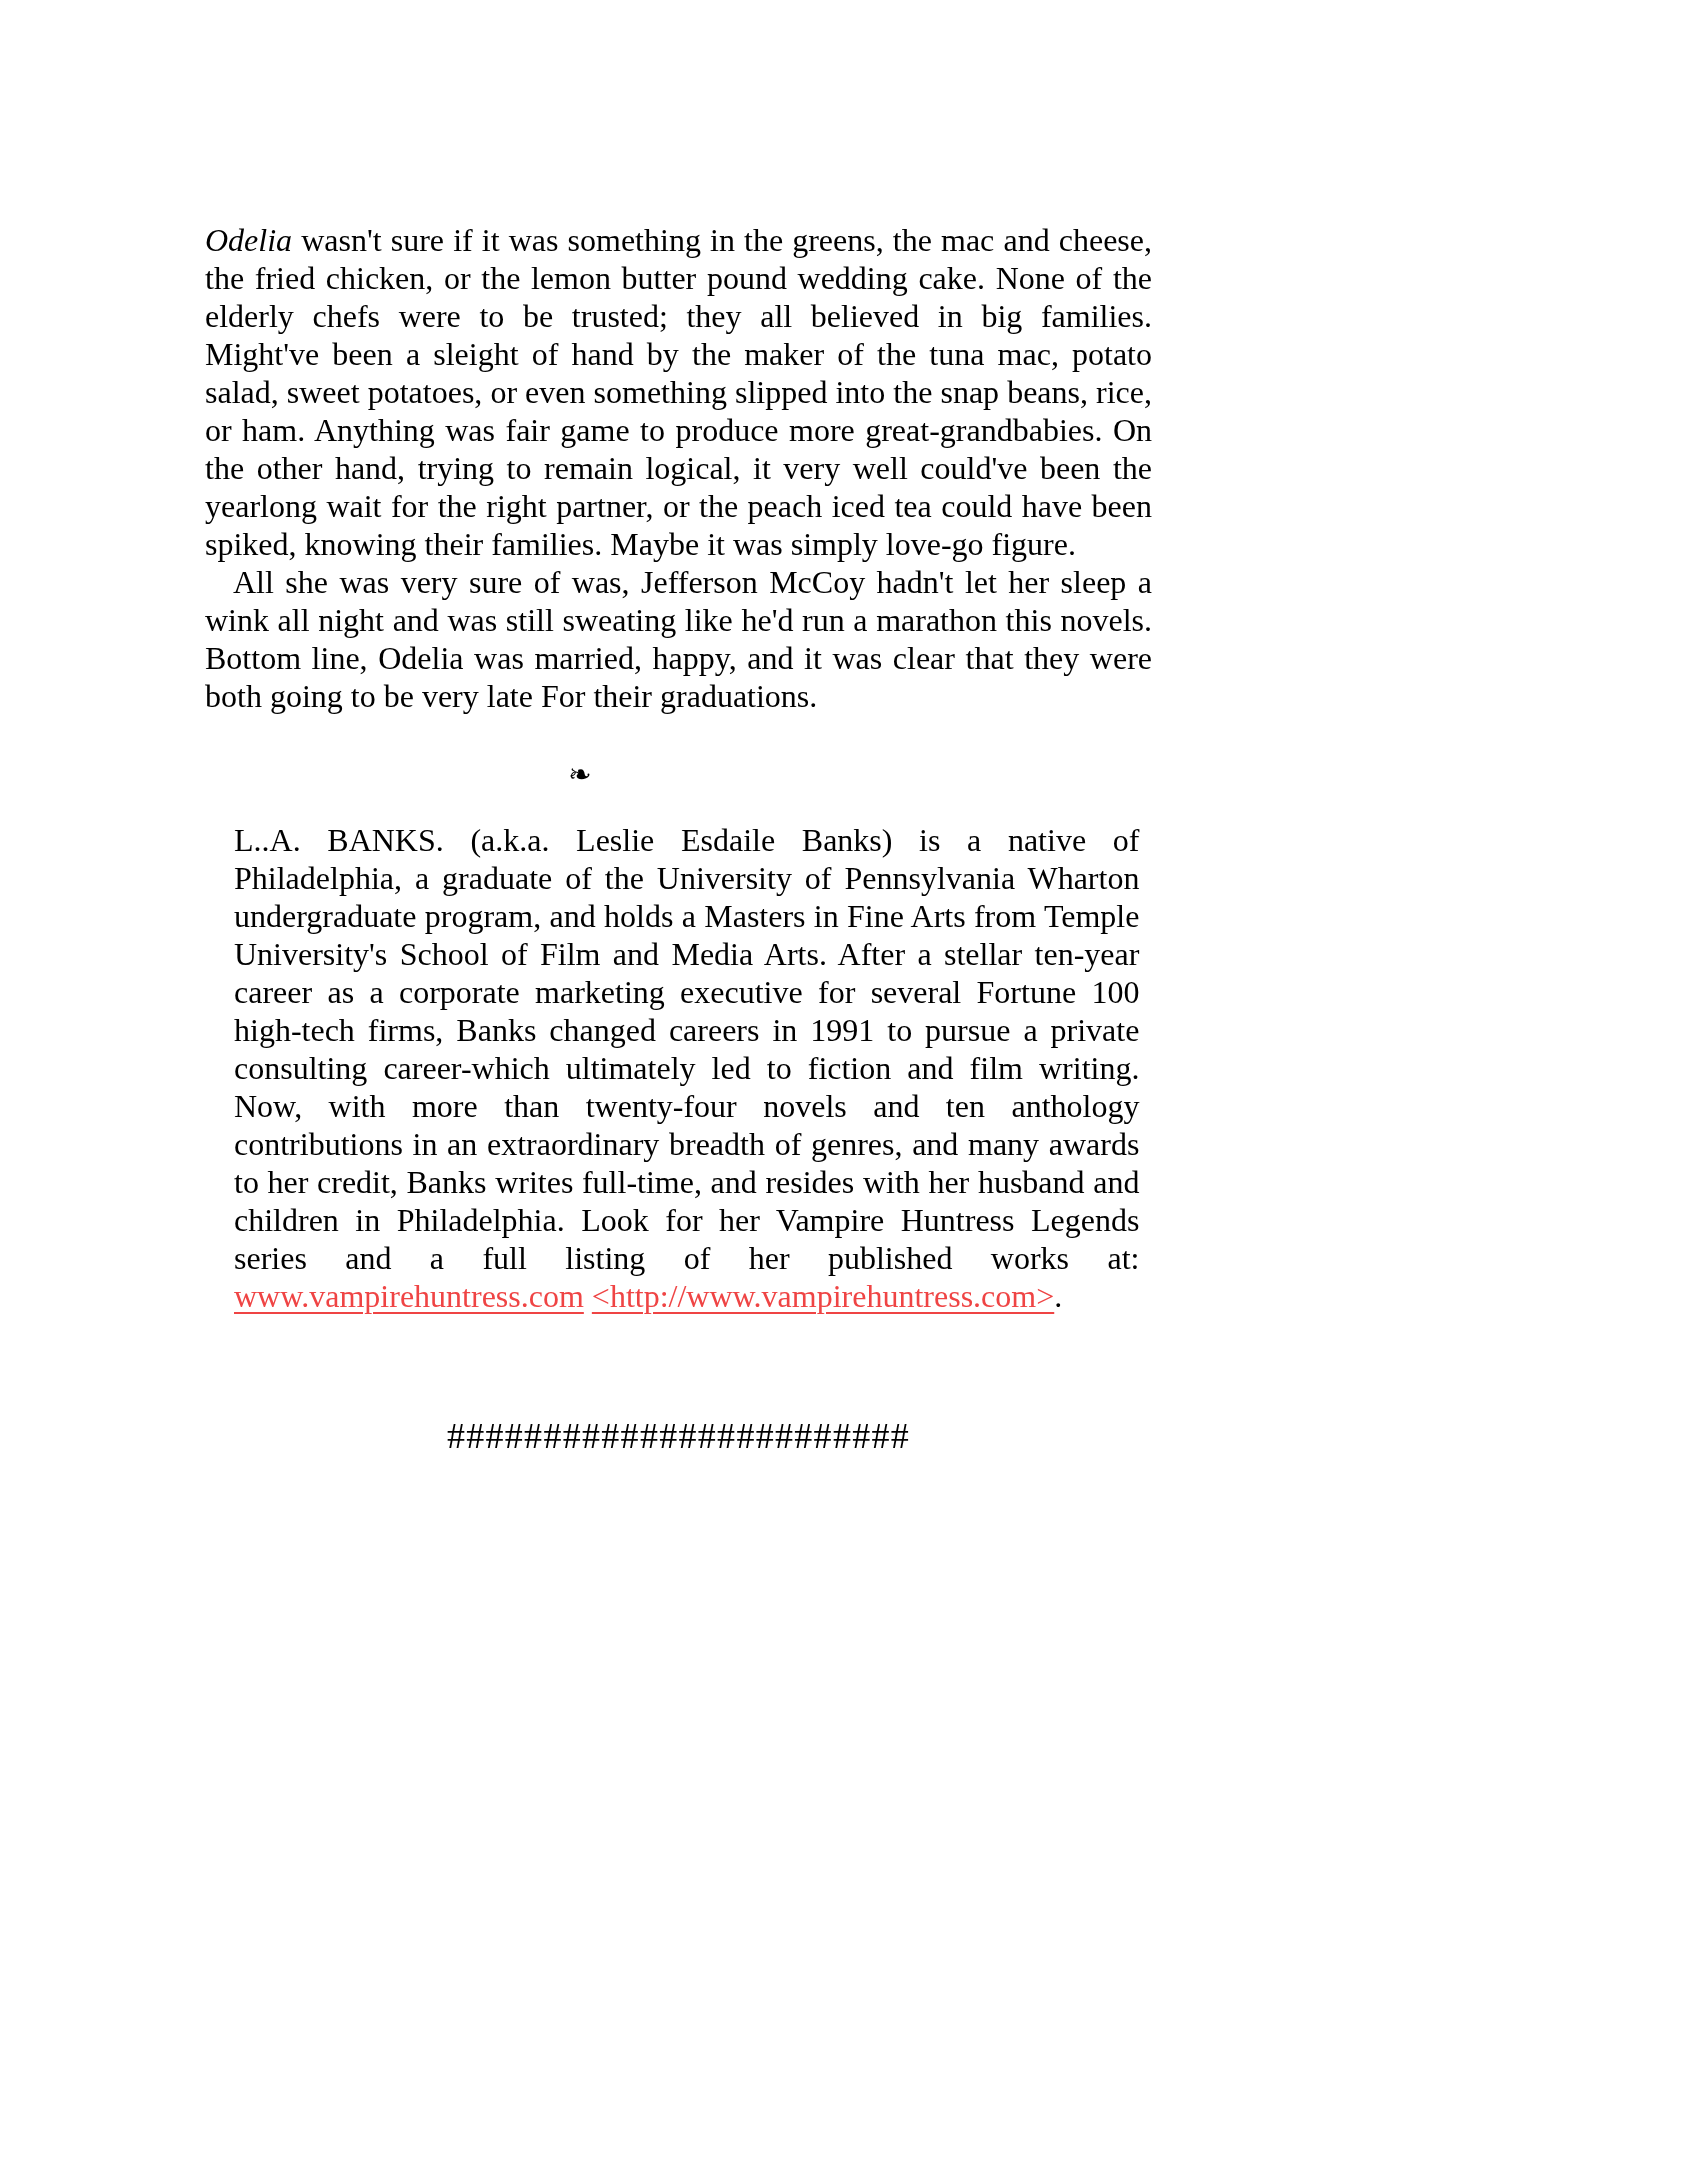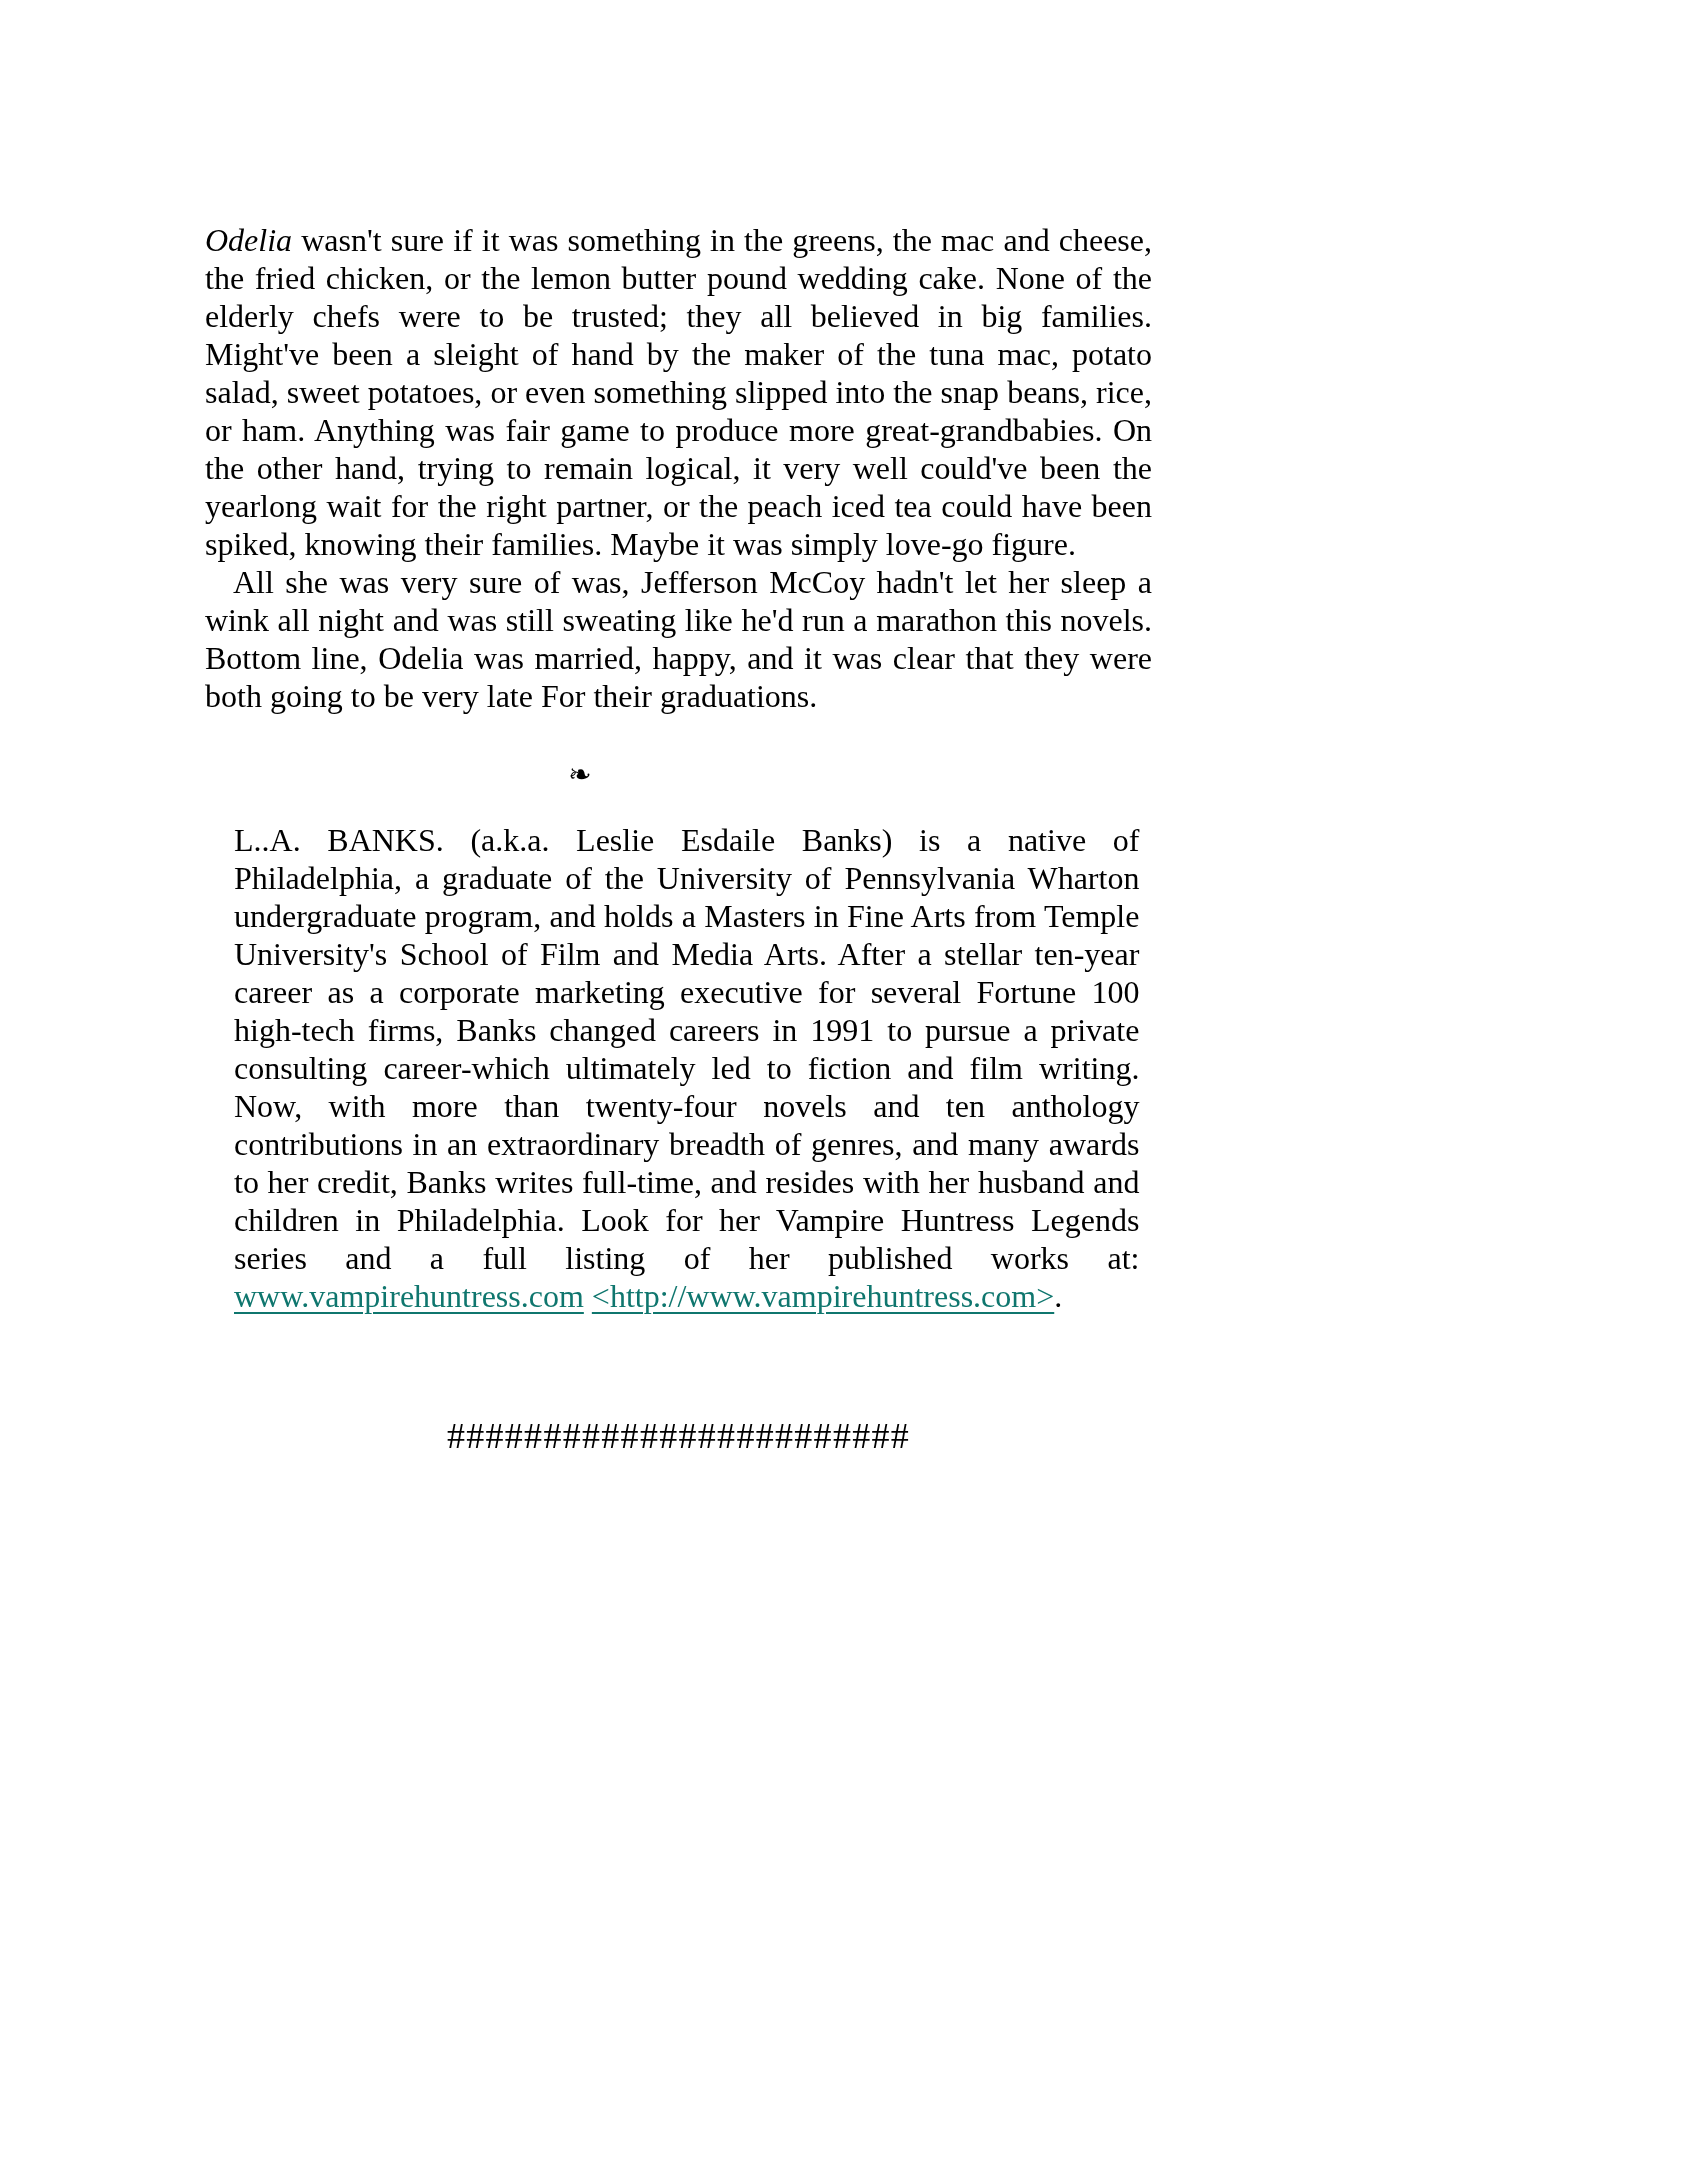--- a/index.html
+++ b/index.html
@@ -28,21 +28,21 @@
     padding-left: 363px;
     font-family: "DejaVu Sans", "DejaVu Serif", serif;
     font-size: 28px;
     line-height: 38px;
   }
   .bio {
     margin: 26.5px 12.6px 0 29px;
     text-align: justify;
   }
   .link {
-    color: #0f766e;
+    color: #ef4444;
     text-decoration: underline;
     text-underline-offset: 4.6px;
     text-decoration-thickness: 2px;
     cursor: pointer;
   }
   .separator {
     margin-top: 101px;
     text-align: center;
     font-size: 36px;
     line-height: 40px;

